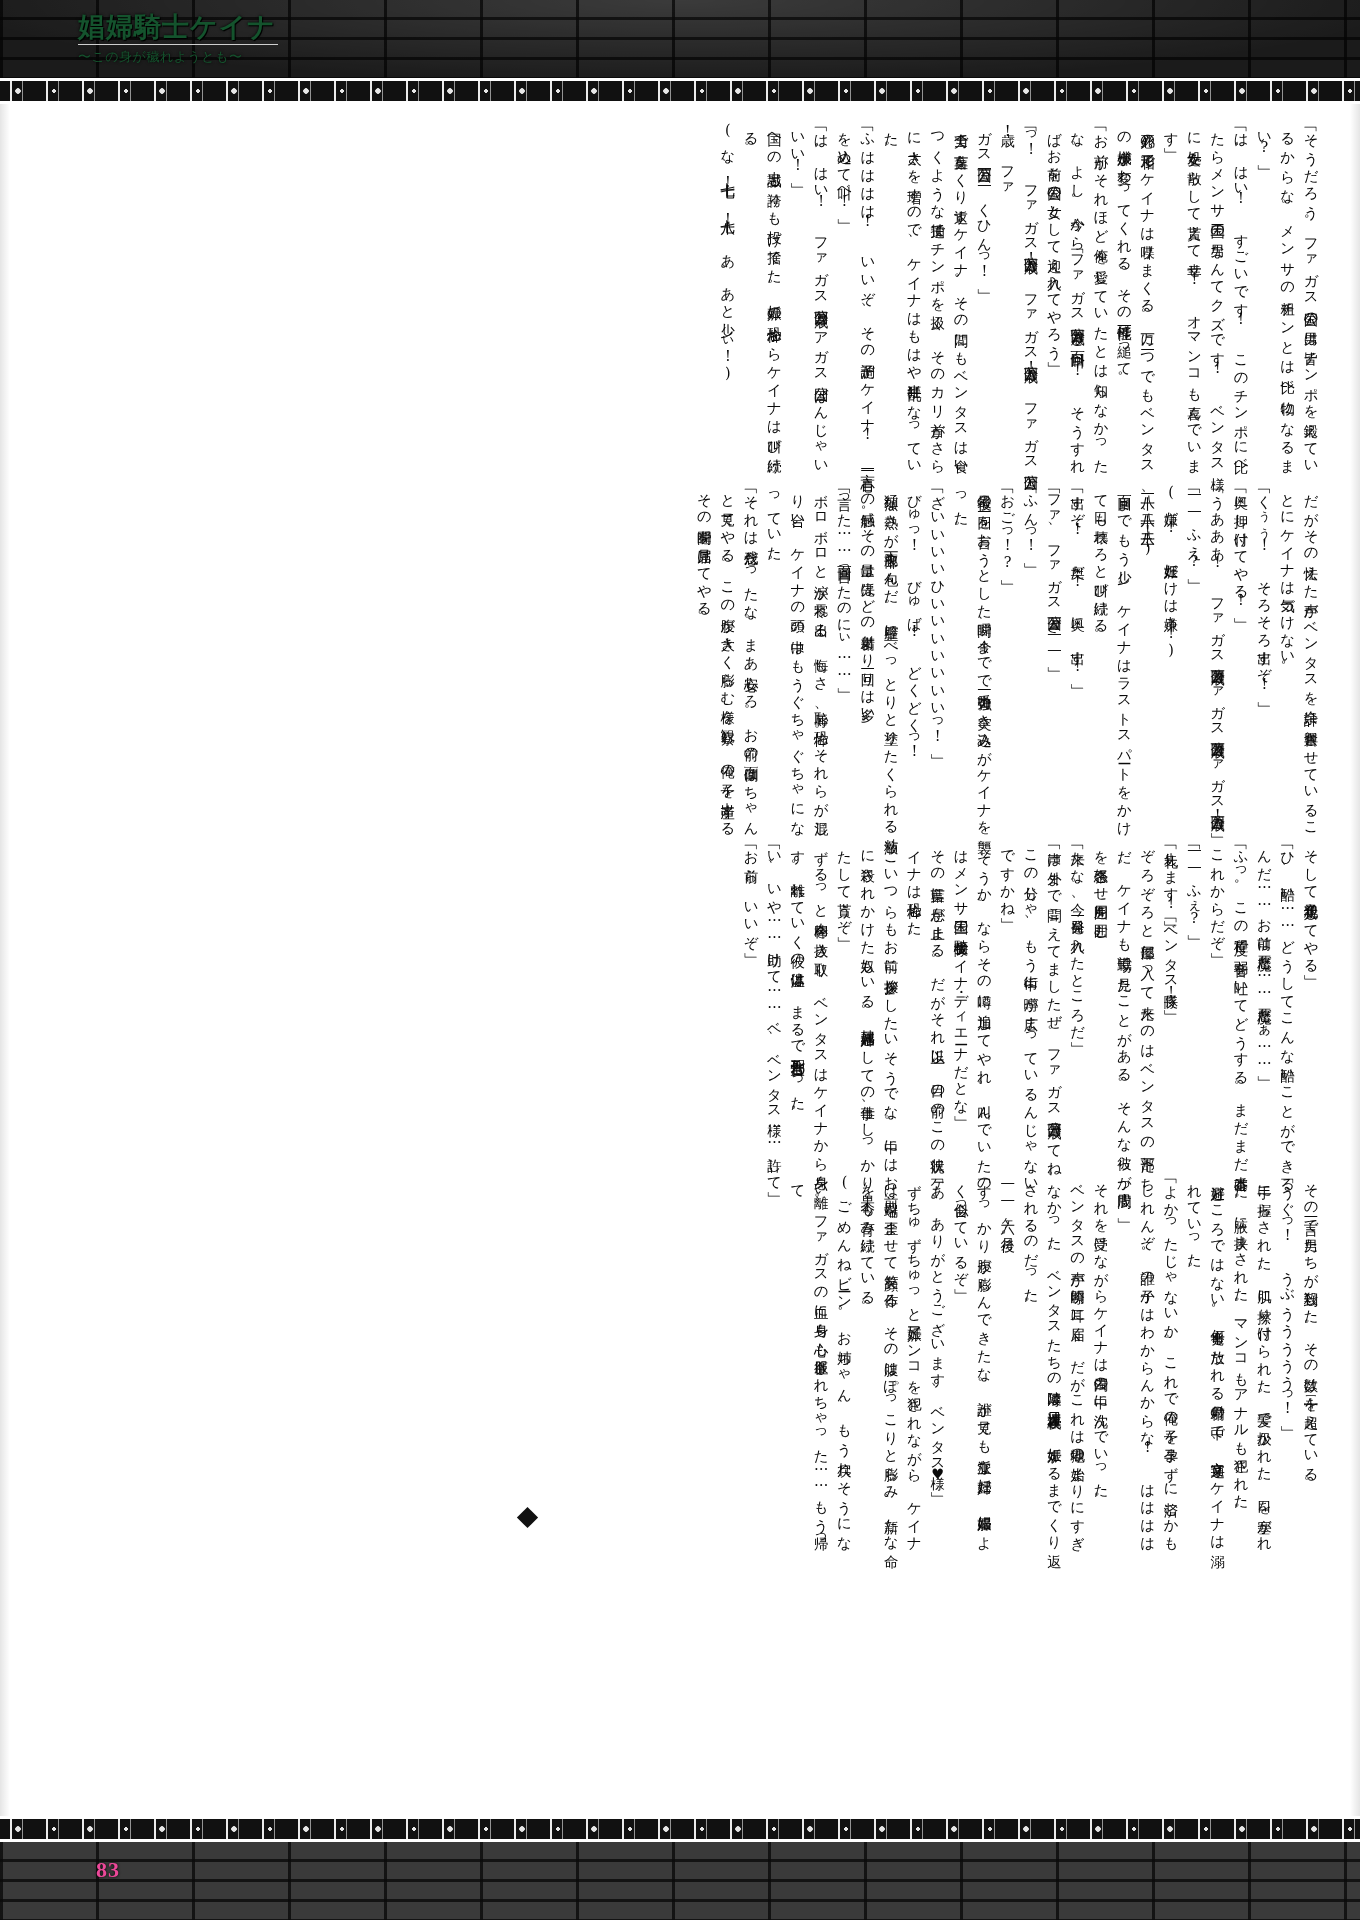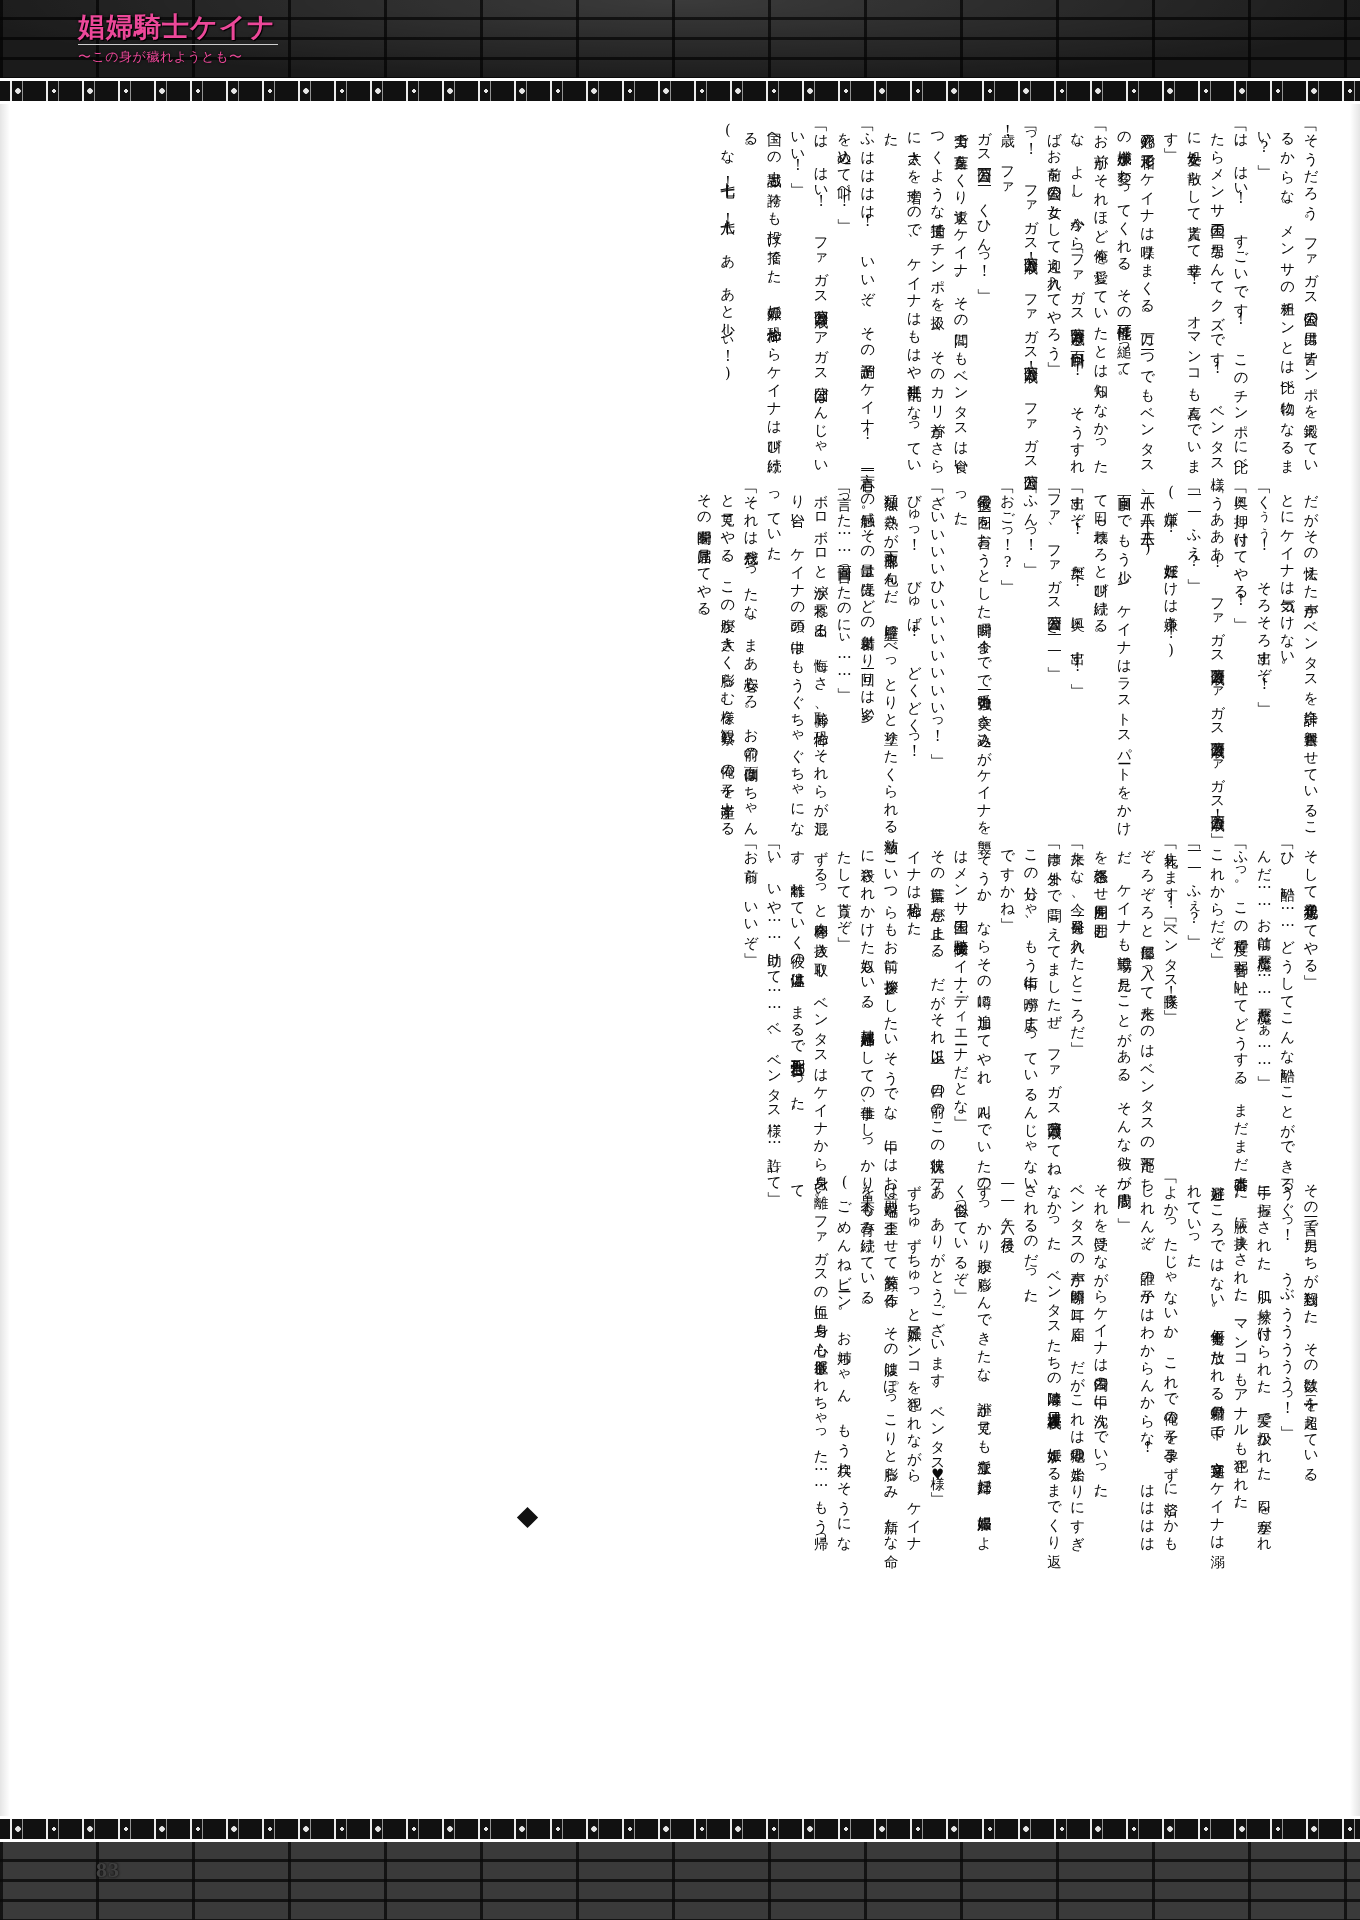--- a/index.html
+++ b/index.html
@@ -67,21 +67,21 @@
     background: radial-gradient(ellipse at 50% 0%, rgba(120,120,120,.35), rgba(0,0,0,.55) 75%);
     mix-blend-mode: overlay;
   }
 
   
   .title-wrap {
     position: absolute;
     left: 78px;
     top: 14px;
     z-index: 5;
-    color: #ec4899;
+    color: #14532d;
   }
   .title-main {
     font-size: 27px;
     font-weight: bold;
     letter-spacing: 1px;
     line-height: 1;
     text-shadow: 0 0 3px #000, 1px 1px 0 #000;
     white-space: nowrap;
   }
   .title-sub {
@@ -170,21 +170,21 @@
         rgba(10,10,10,0.95) 0px, rgba(10,10,10,0.95) 3px,
         rgba(255,255,255,0) 3px, rgba(255,255,255,0) 96px
       );
     opacity: .85;
   }
   .page-number {
     position: absolute;
     left: 96px;
     top: 1857px;
     z-index: 6;
-    color: #404040;
+    color: #ec4899;
     font-size: 22px;
     font-weight: bold;
     letter-spacing: 1px;
     text-shadow: 0 0 3px #000;
   }
 
   
   .body-area {
     position: absolute;
     left: 0;

